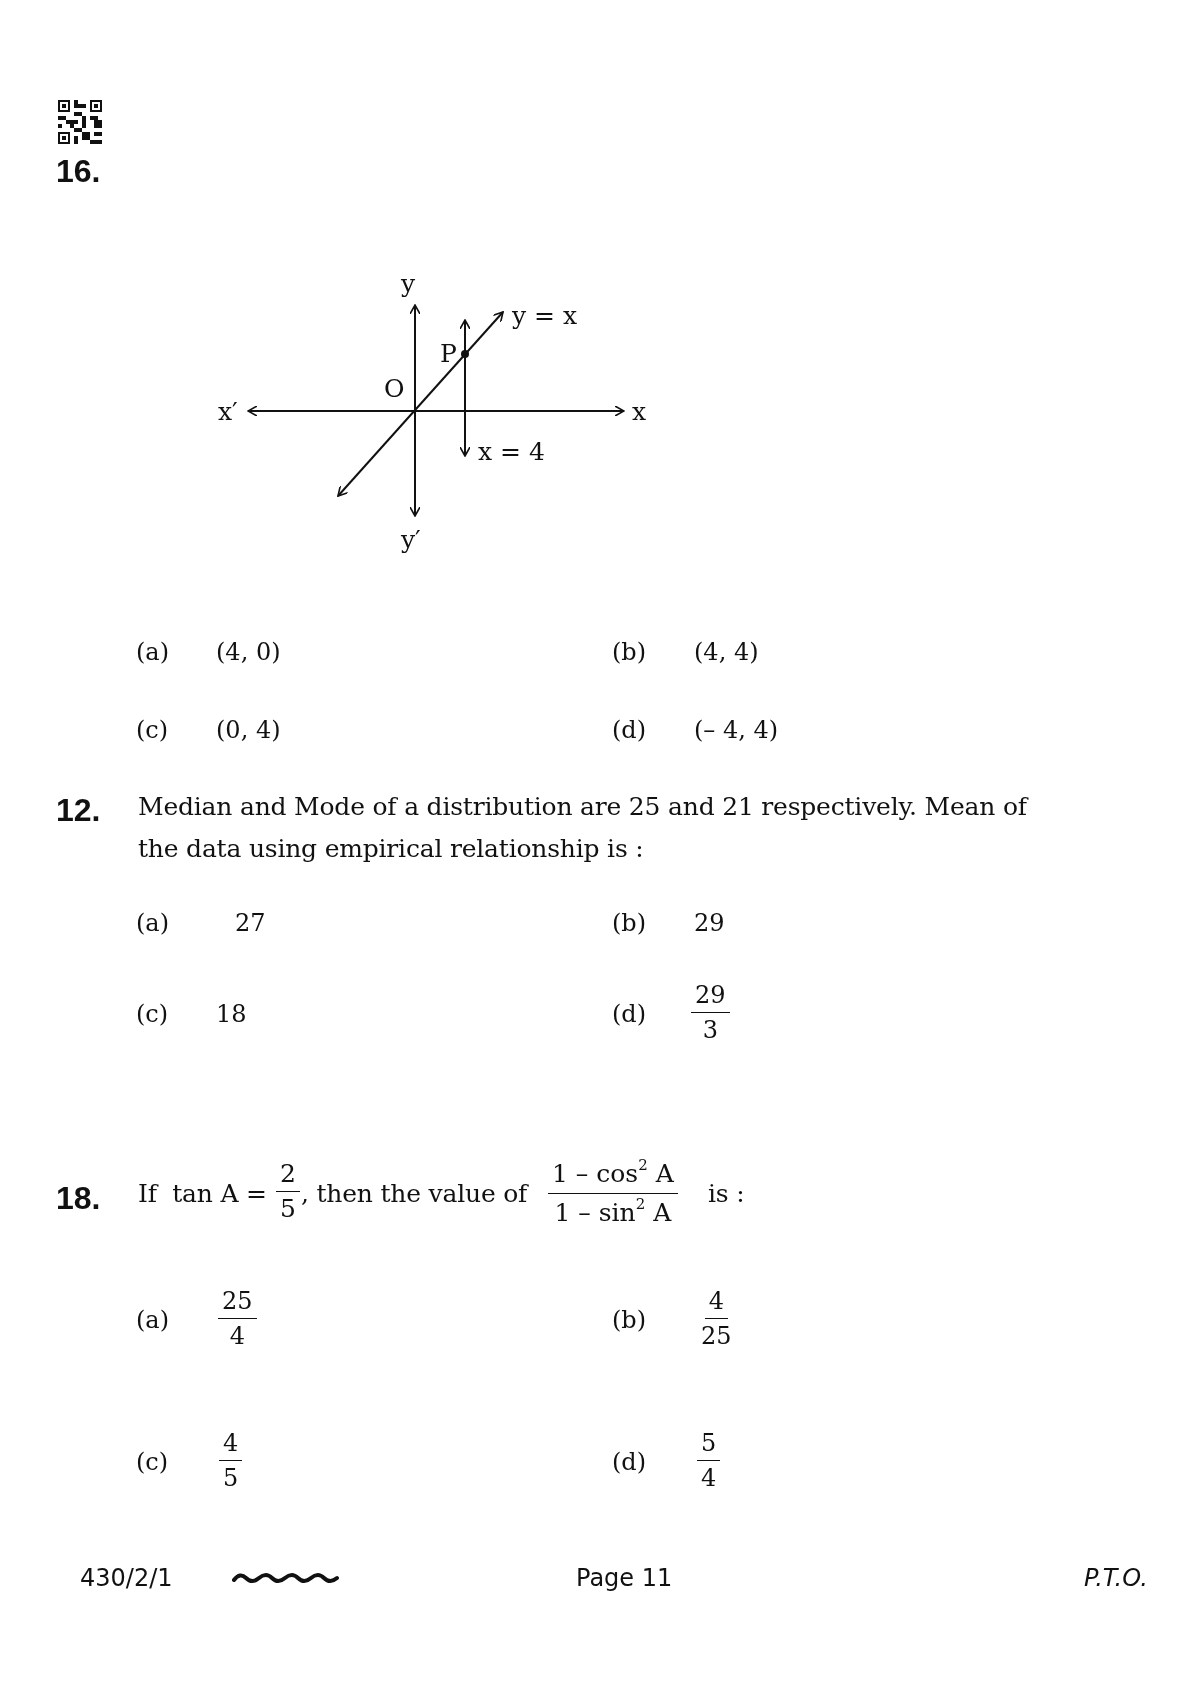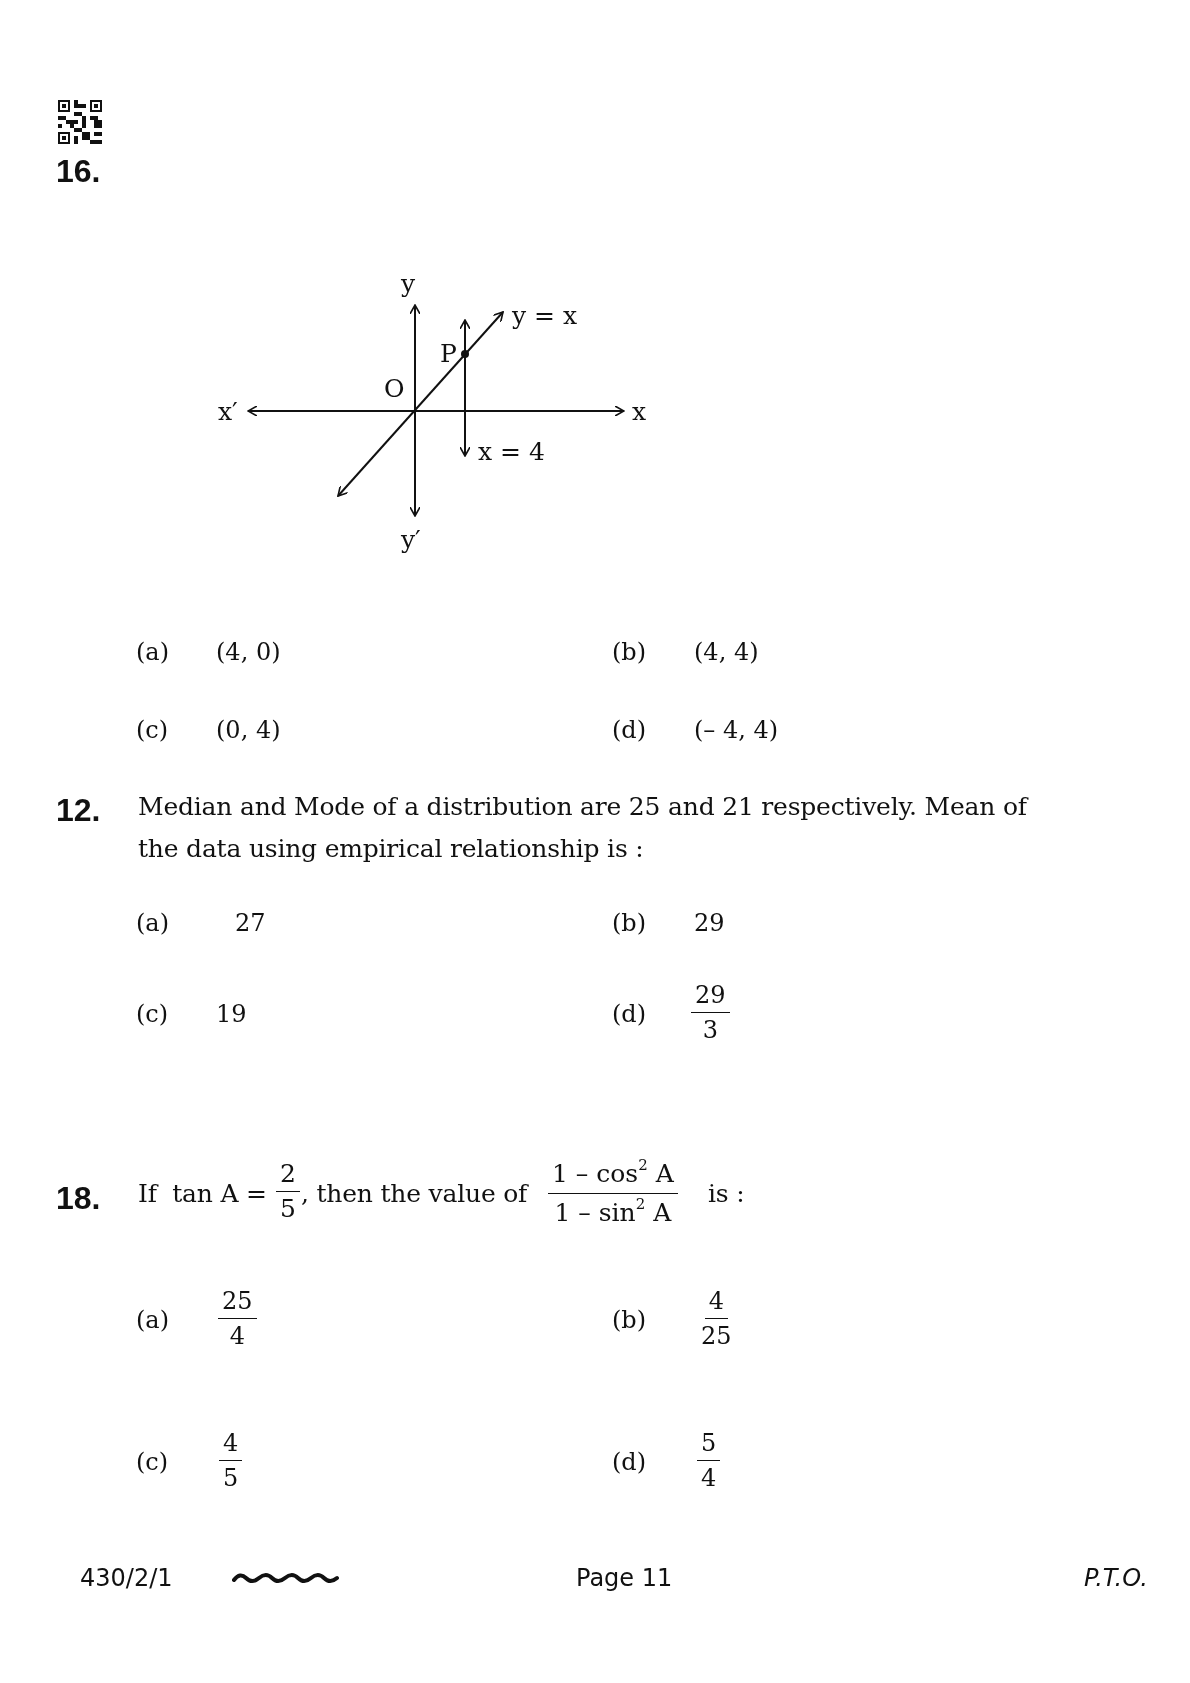--- a/index.html
+++ b/index.html
@@ -95,21 +95,21 @@
 <div class="abs qtext" style="left:138px; top:786px;">
   <div>Median and Mode of a distribution are 25 and 21 respectively. Mean of</div>
   <div>the data using empirical relationship is :</div>
 </div>
 
 <div class="abs opt-label" style="left:136px; top:909px;">(a)</div>
 <div class="abs opt-val" style="left:216px; top:909px;margin-left:19px;">27</div>
 <div class="abs opt-label" style="left:612px; top:909px;">(b)</div>
 <div class="abs opt-val" style="left:694px; top:909px;">29</div>
 <div class="abs opt-label" style="left:136px; top:1000px;">(c)</div>
-<div class="abs opt-val" style="left:216px; top:1000px;">19</div>
+<div class="abs opt-val" style="left:216px; top:1000px;">18</div>
 <div class="abs opt-label" style="left:612px; top:1000px;">(d)</div>
 <div class="abs frac" style="left:691px; top:981px;">
   <span class="num">29</span>
   <span class="den">3</span>
 </div>
 
 <div class="abs qnum" style="left:56px; top:1180px;">18.</div>
 <div class="abs qtext" style="left:138px; top:1173px; white-space:pre;">If  tan A =</div>
 <div class="abs frac" style="left:276px; top:1160px; font-size:25px;">
   <span class="num">2</span>

